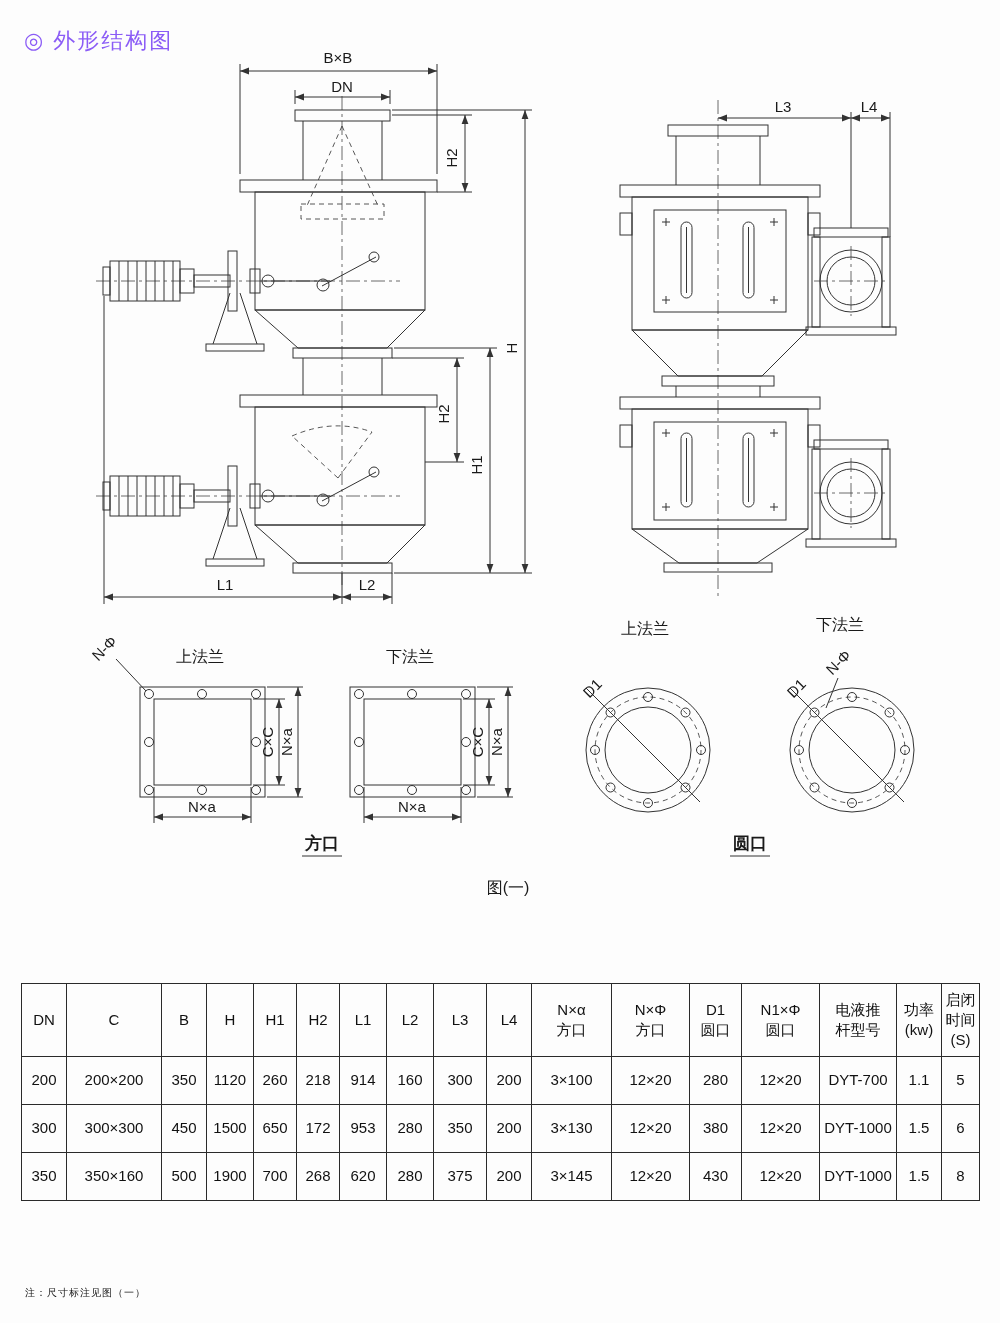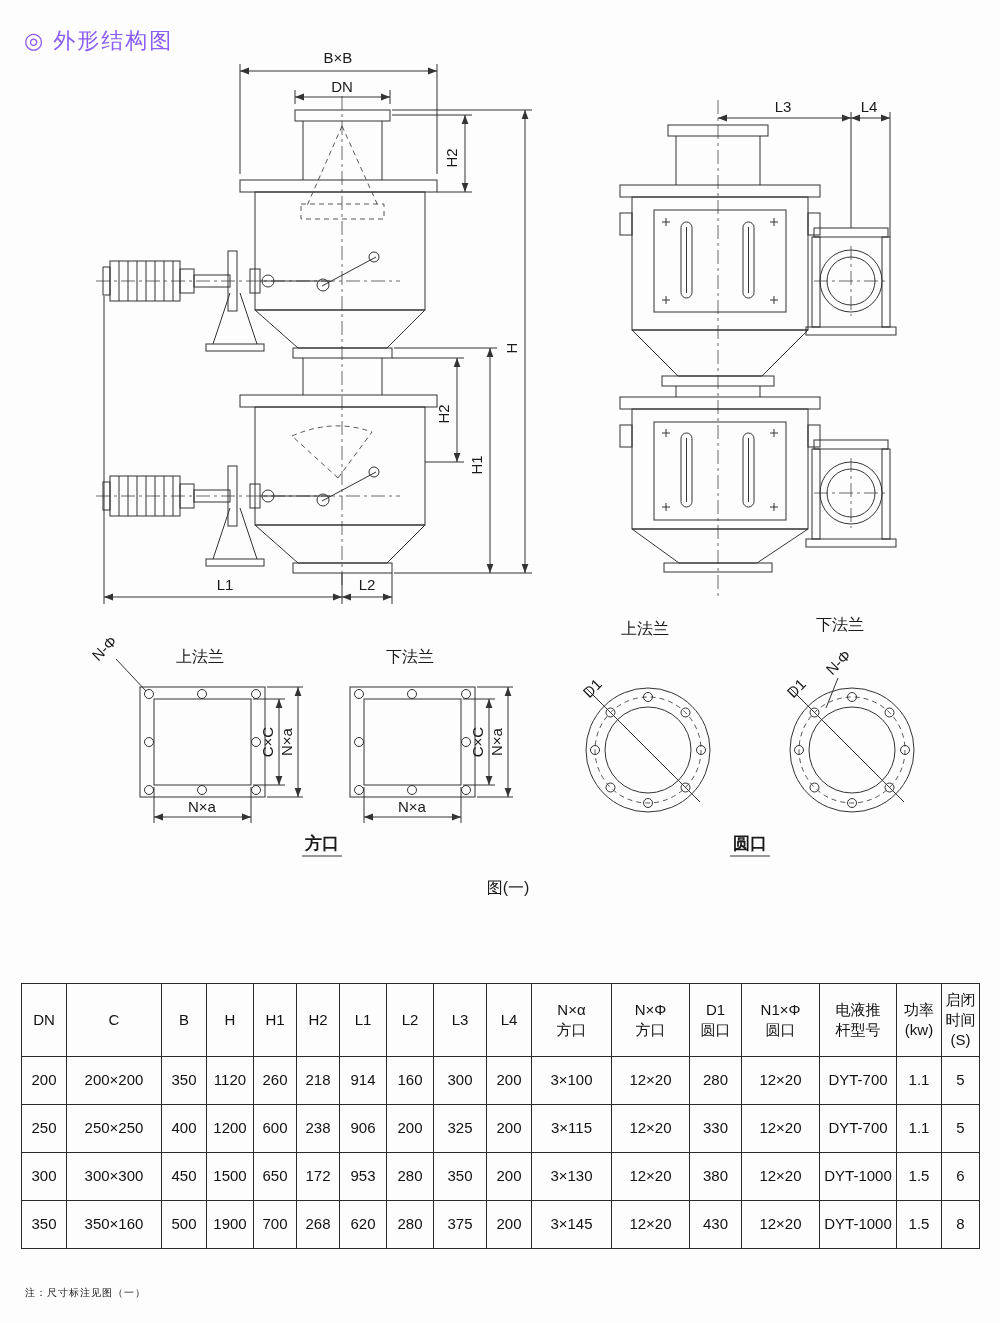--- a/index.html
+++ b/index.html
@@ -380,39 +380,20 @@
             <td>200</td>
             <td>3×100</td>
             <td>12×20</td>
             <td>280</td>
             <td>12×20</td>
             <td>DYT-700</td>
             <td>1.1</td>
             <td>5</td>
           </tr>
           <tr>
-            <td>250</td>
-            <td>250×250</td>
-            <td>400</td>
-            <td>1200</td>
-            <td>600</td>
-            <td>238</td>
-            <td>906</td>
-            <td>200</td>
-            <td>325</td>
-            <td>200</td>
-            <td>3×115</td>
-            <td>12×20</td>
-            <td>330</td>
-            <td>12×20</td>
-            <td>DYT-700</td>
-            <td>1.1</td>
-            <td>5</td>
-          </tr>
-          <tr>
             <td>300</td>
             <td>300×300</td>
             <td>450</td>
             <td>1500</td>
             <td>650</td>
             <td>172</td>
             <td>953</td>
             <td>280</td>
             <td>350</td>
             <td>200</td>

